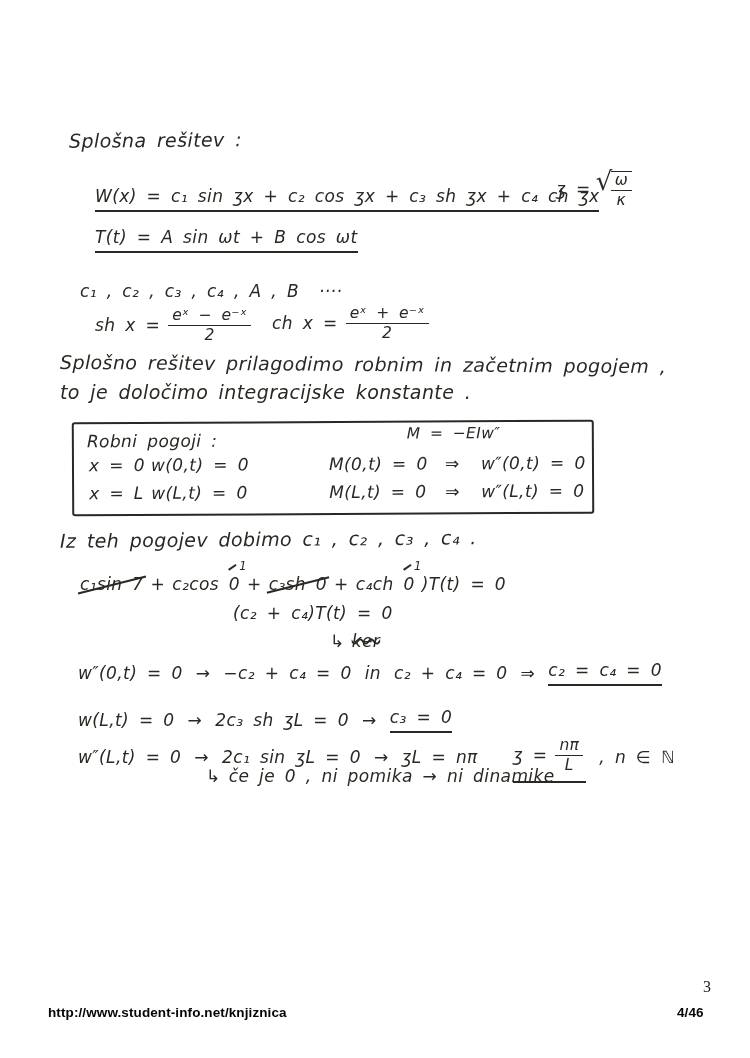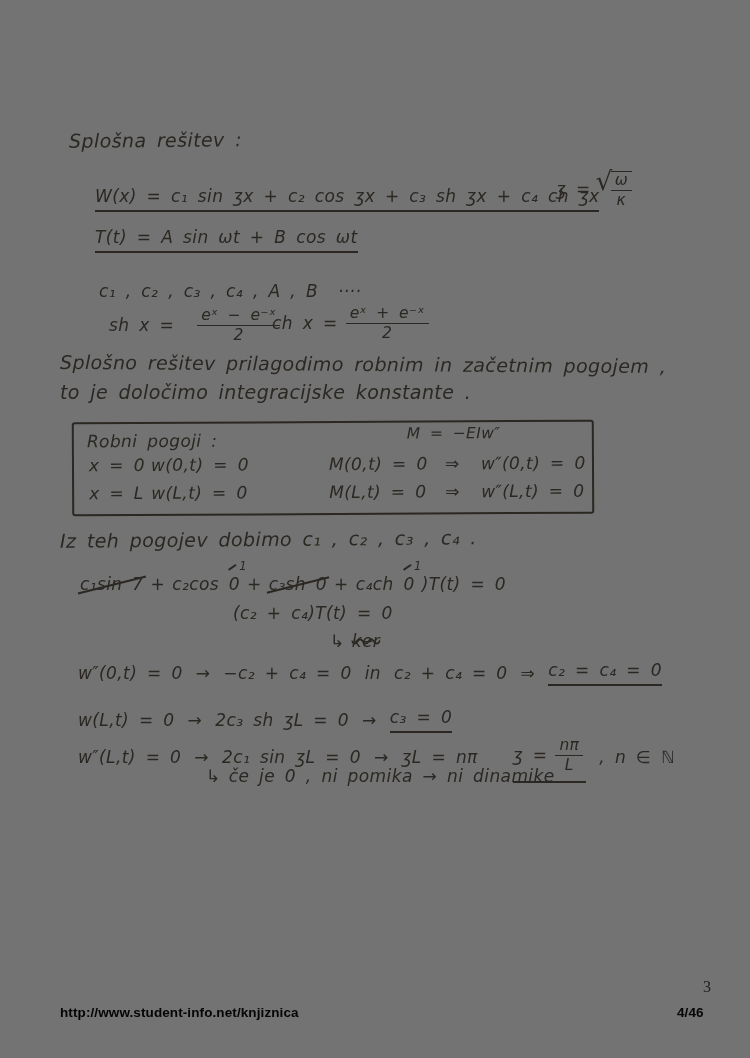--- a/index.html
+++ b/index.html
@@ -1,17 +1,17 @@
 <!DOCTYPE html>
 <html><head>
 <meta charset="utf-8">
 <style>
   html,body{margin:0;padding:0;background:#e8e8e8;}
   .page{
-    position:relative;width:750px;height:1058px;background:#737373;
+    position:relative;width:750px;height:1058px;background:#ffffff;
     overflow:hidden;margin:0 auto;box-shadow:0 0 4px rgba(0,0,0,.25);
   }
   .pos{position:absolute;white-space:nowrap;}
   
   .hw{
     font-family:"DejaVu Sans",sans-serif;font-style:italic;color:#2b2823;
     font-size:17px;letter-spacing:.4px;word-spacing:4px;line-height:1.25;
   }
   .hw-lg{font-size:19px;}
   .hw-sm{font-size:15.5px;}
@@ -62,26 +62,26 @@
         <span class="num">ω</span>
         <span class="den">κ</span>
       </span>
     </span>
   </div>
 
   <div class="pos hw" style="left:95px;top:227px">
     <span class="u">T(t) = A sin ωt + B cos ωt</span>
   </div>
 
-  <div class="pos hw eqrow" style="left:99px;top:281px;gap:20px">
+  <div class="pos hw eqrow" style="left:80px;top:281px;gap:20px">
     <span>c₁ , c₂ , c₃ , c₄ , A , B</span>
     <span>····</span>
   </div>
 
-  <div class="pos hw eqrow" style="left:109px;top:303px;gap:20px">
+  <div class="pos hw eqrow" style="left:95px;top:303px;gap:5px">
     <span>sh x =</span>
     <span class="frac">
       <span class="num">eˣ − e⁻ˣ</span>
       <span class="den">2</span>
     </span>
   </div>
   <div class="pos hw eqrow" style="left:272px;top:301px;gap:5px">
     <span>ch x =</span>
     <span class="frac">
       <span class="num">eˣ + e⁻ˣ</span>
@@ -170,16 +170,16 @@
     </span>
     <span>, n ∈ ℕ</span>
   </div>
 
   <div class="pos hw eqrow" style="left:206px;top:766px;gap:8px">
     <span>↳</span>
     <span>če je 0 , ni pomika → ni dinamike</span>
   </div>
 
   <div class="pos pagenum" style="left:703px;top:978px">3</div>
-  <div class="pos print" style="left:60px;top:1005px">http://www.student-info.net/knjiznica</div>
+  <div class="pos print" style="left:48px;top:1005px">http://www.student-info.net/knjiznica</div>
   <div class="pos print" style="left:677px;top:1005px">4/46</div>
 
 </div>
 
 </body></html>

